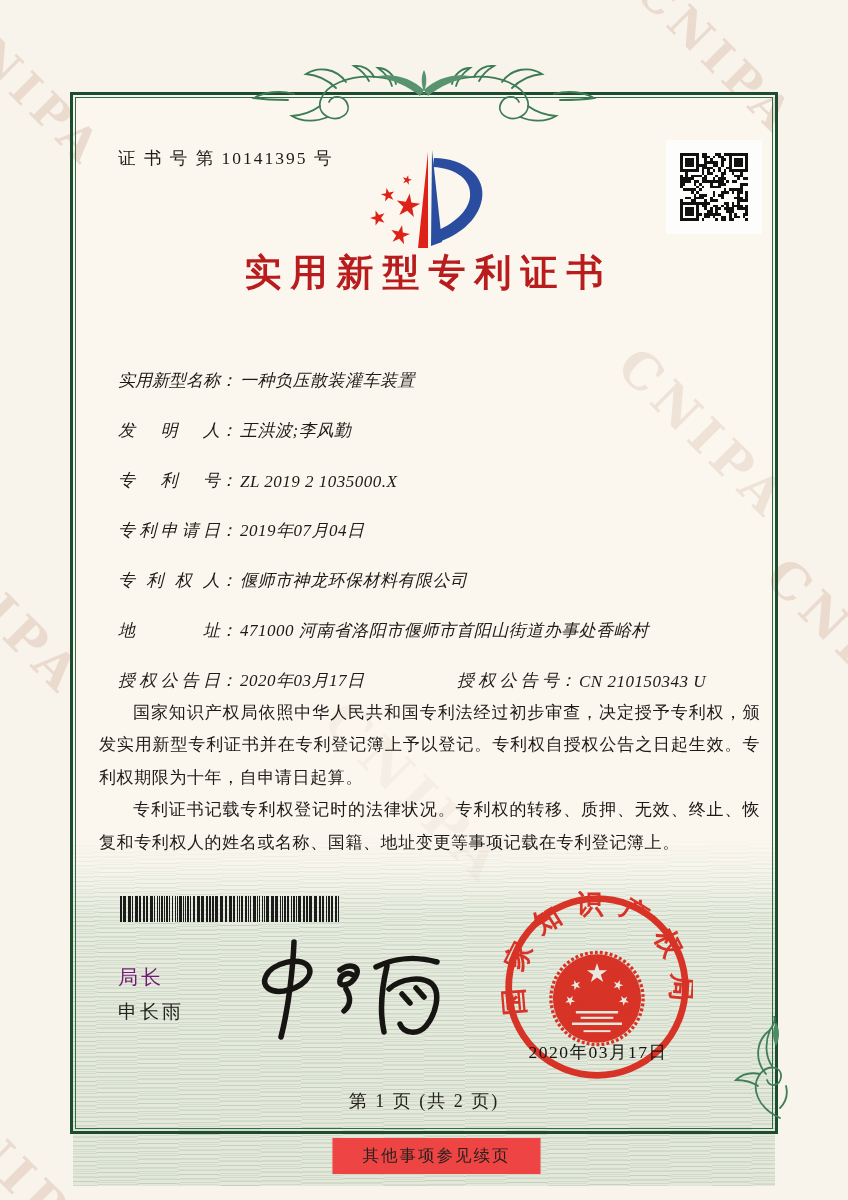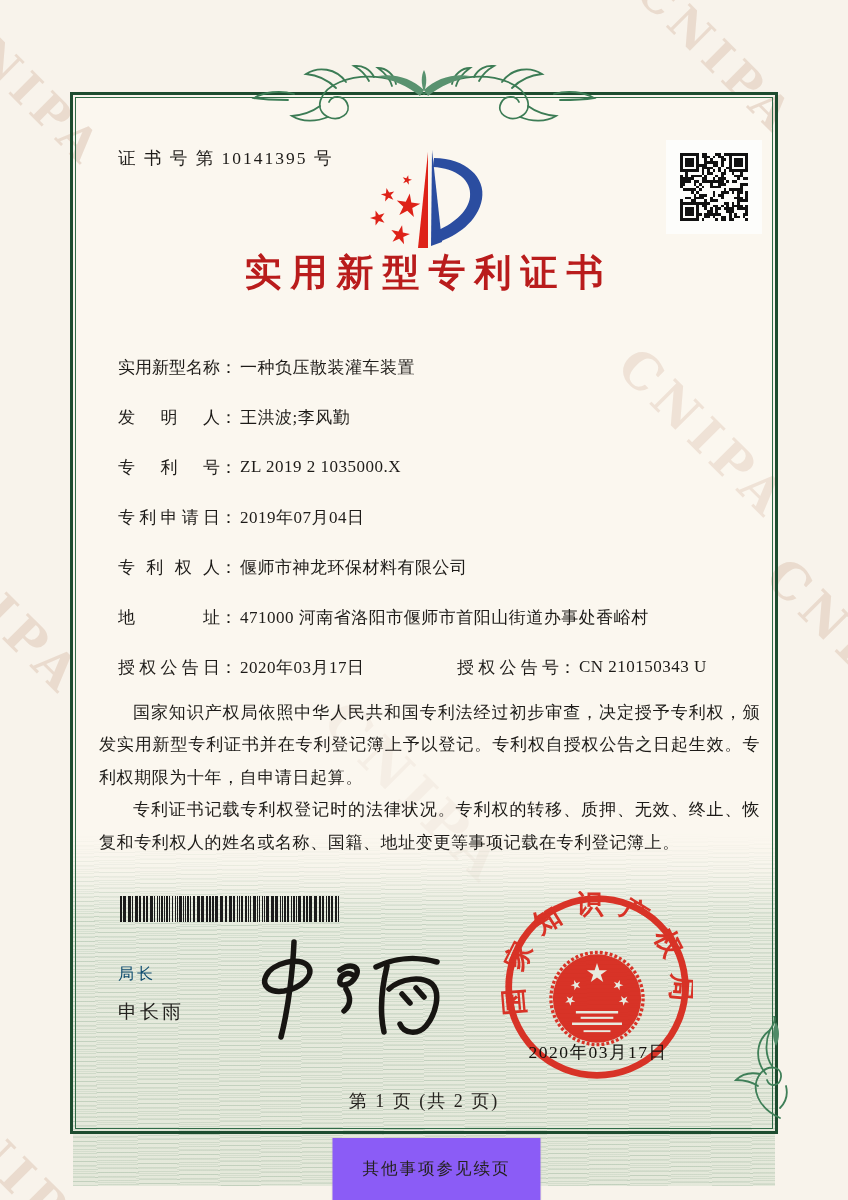--- a/index.html
+++ b/index.html
@@ -34,46 +34,46 @@
   .orn-br{position:absolute;left:732px;top:1016px;width:56px;height:104px;}
   
   .cert-no{position:absolute;left:118px;top:146px;font-size:17.5px;letter-spacing:2px;}
   .logo{position:absolute;left:344px;top:136px;width:162px;height:120px;}
   .qr-wrap{position:absolute;left:666px;top:140px;width:96px;height:94px;background:#fdfdfb;
            display:flex;align-items:center;justify-content:center;}
   .title{position:absolute;left:0;right:0;top:248px;text-align:center;font-size:37px;
          font-weight:700;letter-spacing:9px;padding-left:9px;color:#b91c1c;}
   
   .fields{position:absolute;left:118px;right:70px;top:342px;font-size:17px;}
-  .frow{height:50px;display:flex;align-items:center;}
+  .frow{height:50px;display:flex;align-items:flex-end;font-style:italic;}
   .flabel{display:inline-block;width:102px;text-align:justify;text-align-last:justify;}
   .fcolon{display:inline-block;width:20px;}
   .fvalue{letter-spacing:.5px;white-space:nowrap;}
   .fvalue.w{display:inline-block;width:217px;}
   
   .body-text{position:absolute;left:99px;right:88px;top:697px;font-size:17px;
              line-height:32.4px;letter-spacing:.6px;text-align:justify;}
   .body-text p{margin:0;text-indent:2em;}
   
   .barcode{position:absolute;left:120px;top:896px;width:221px;height:26px;}
   
-  .signer-title{position:absolute;left:118px;top:964px;font-size:16px;letter-spacing:3px;
-                font-family:"Liberation Sans","DejaVu Sans",sans-serif;color:#0c4a6e;}
+  .signer-title{position:absolute;left:118px;top:964px;font-size:20px;letter-spacing:3px;
+                font-family:"Liberation Sans","DejaVu Sans",sans-serif;color:#701a75;}
   .signer-name{position:absolute;left:118px;top:999px;font-size:19px;letter-spacing:3px;
                font-family:Liberation Serif, serif;color:#23211e;}
   .sig-svg{position:absolute;left:238px;top:936px;width:215px;height:106px;}
   
   .seal{position:absolute;left:501px;top:891px;width:192px;height:192px;}
   .seal-date{position:absolute;left:505px;top:1040px;width:186px;text-align:center;
              font-size:17.5px;letter-spacing:1.5px;color:#14120e;}
   
   .page-info{position:absolute;left:0;right:0;top:1089px;text-align:center;
              font-size:18px;letter-spacing:2px;color:#26231f;}
   .note-box{position:absolute;left:50%;top:1138px;transform:translateX(-44%);
-            background:#8b5cf6;padding:20px 30px;font-size:16.5px;letter-spacing:2px;
+            background:#ef4444;padding:7px 30px;font-size:16.5px;letter-spacing:2px;
             color:#24221e;box-shadow:0 0 0 1px rgba(210,205,190,.35);}
 </style>
 </head>
 <body>
 
 <div class="page">
 
   <div class="inner-bg"></div>
 
   <div class="wm wm1">CNIPA</div>

